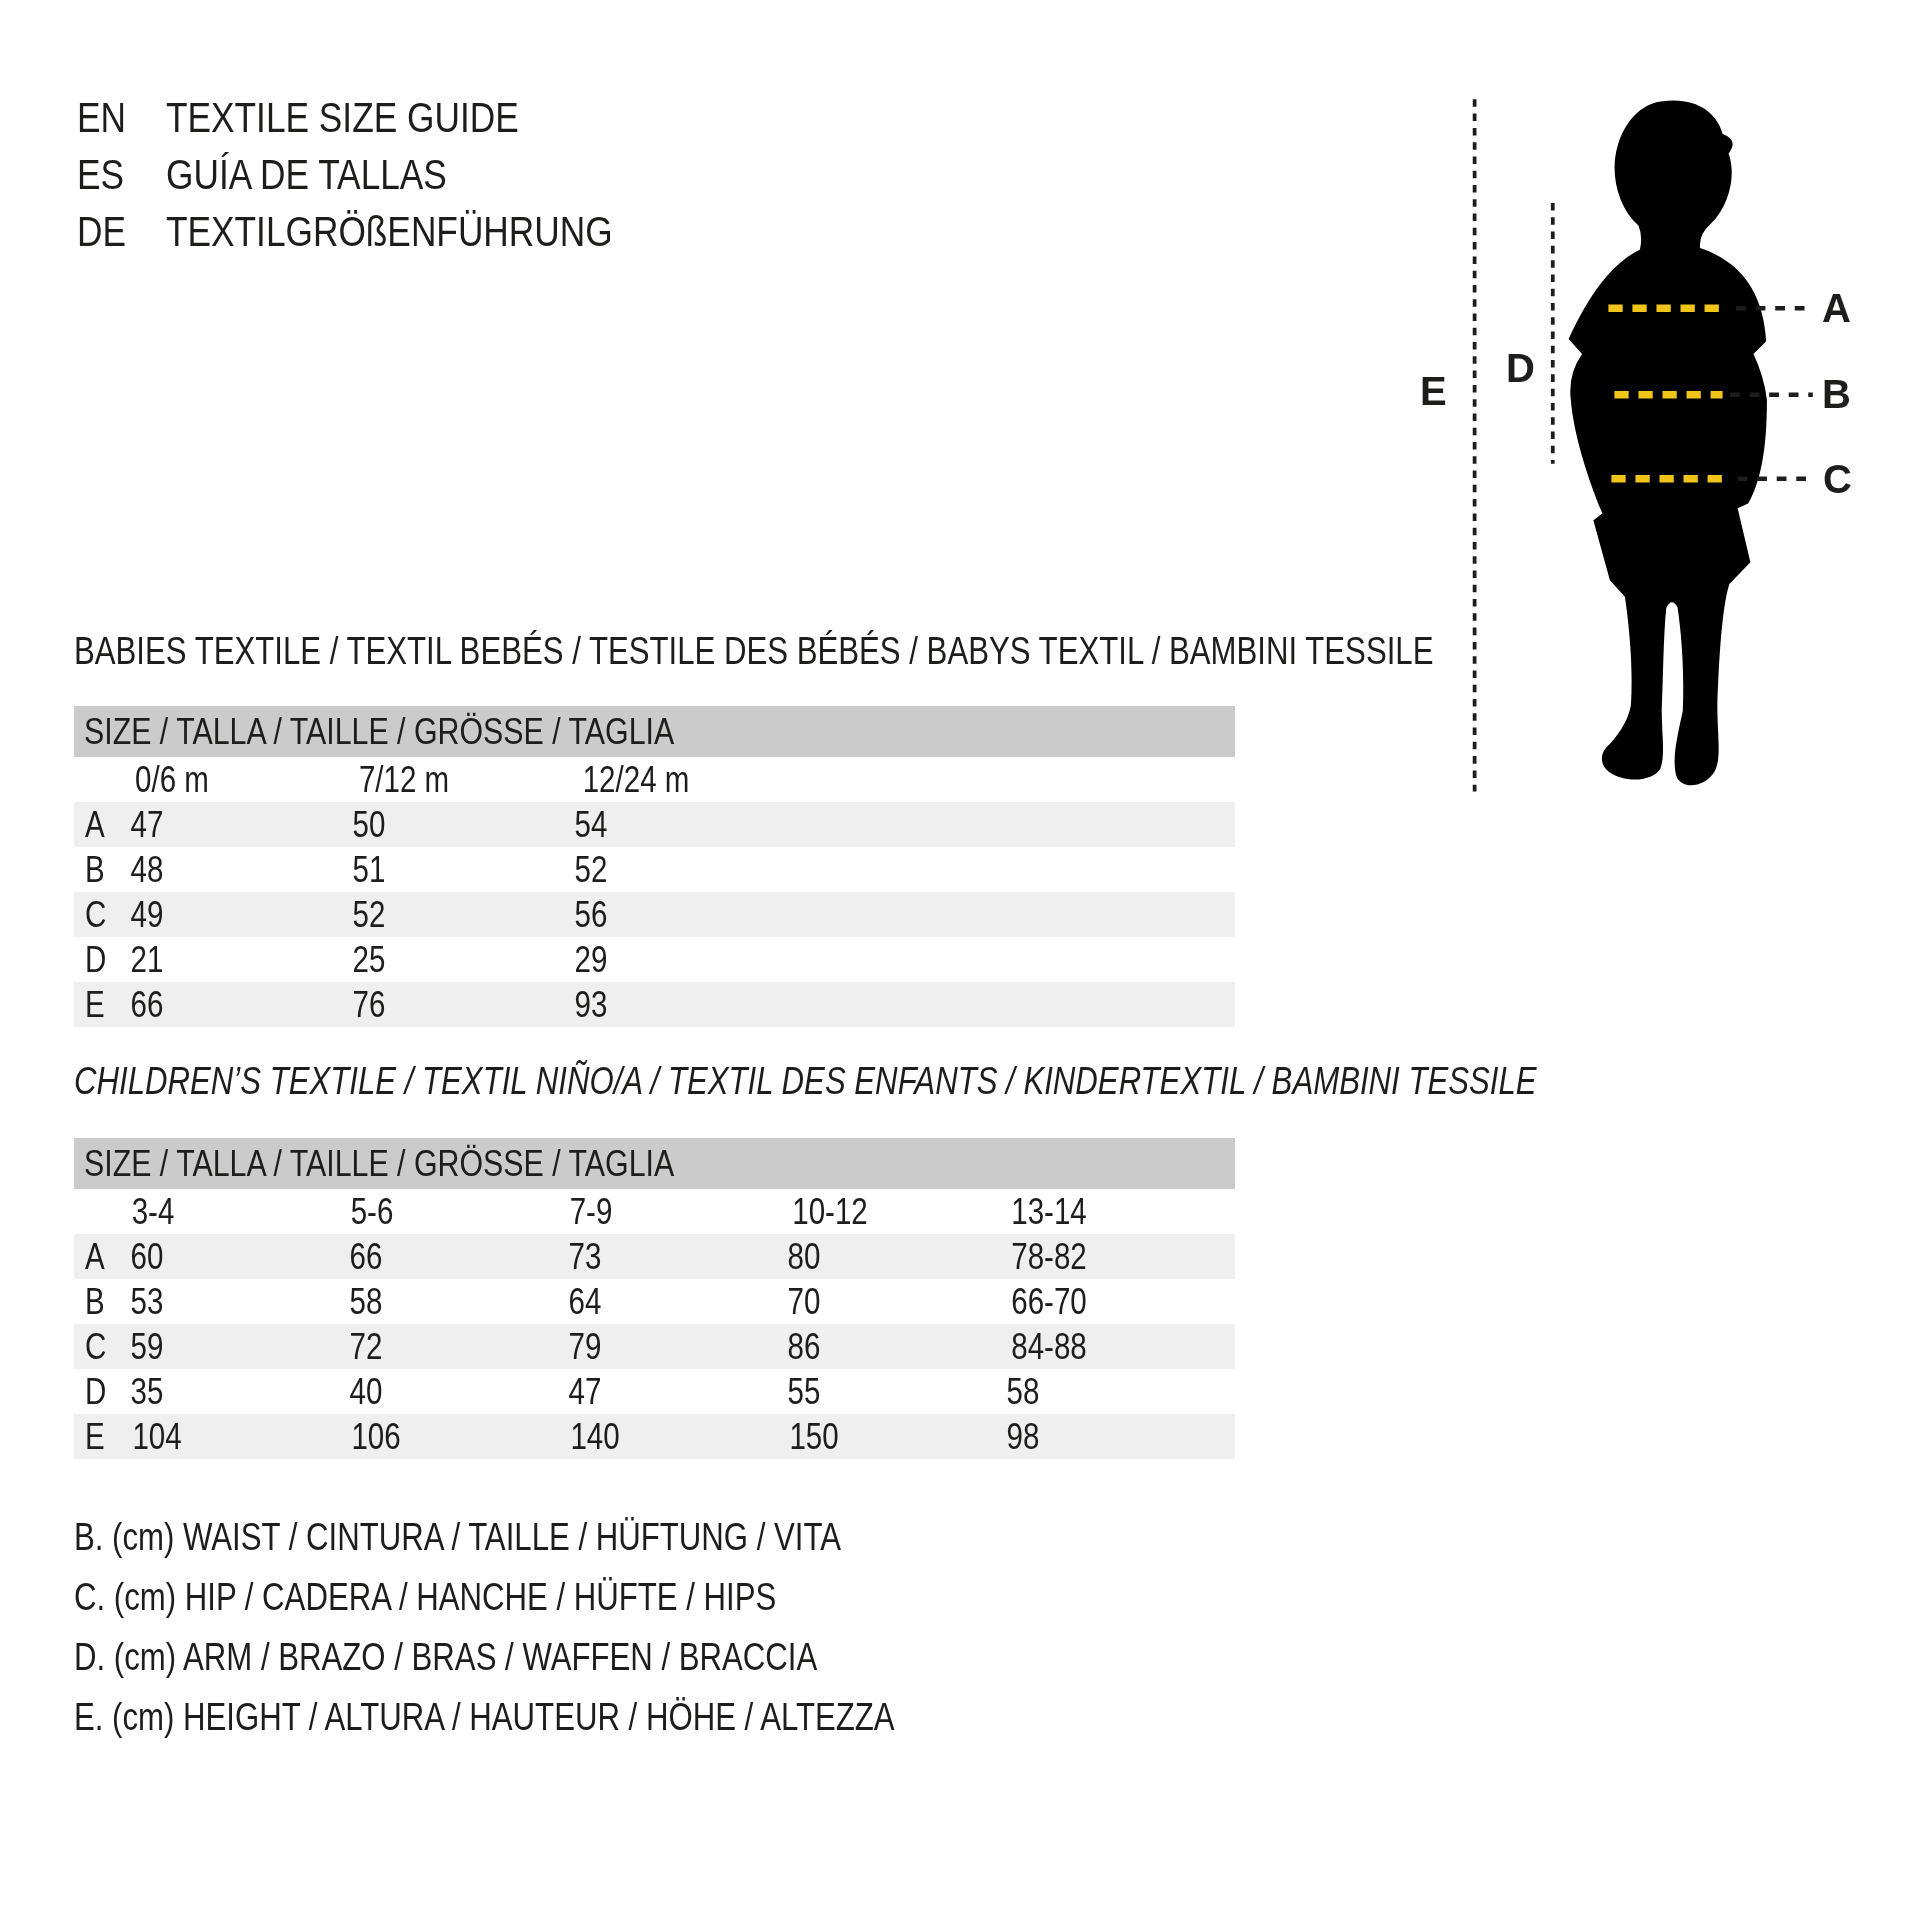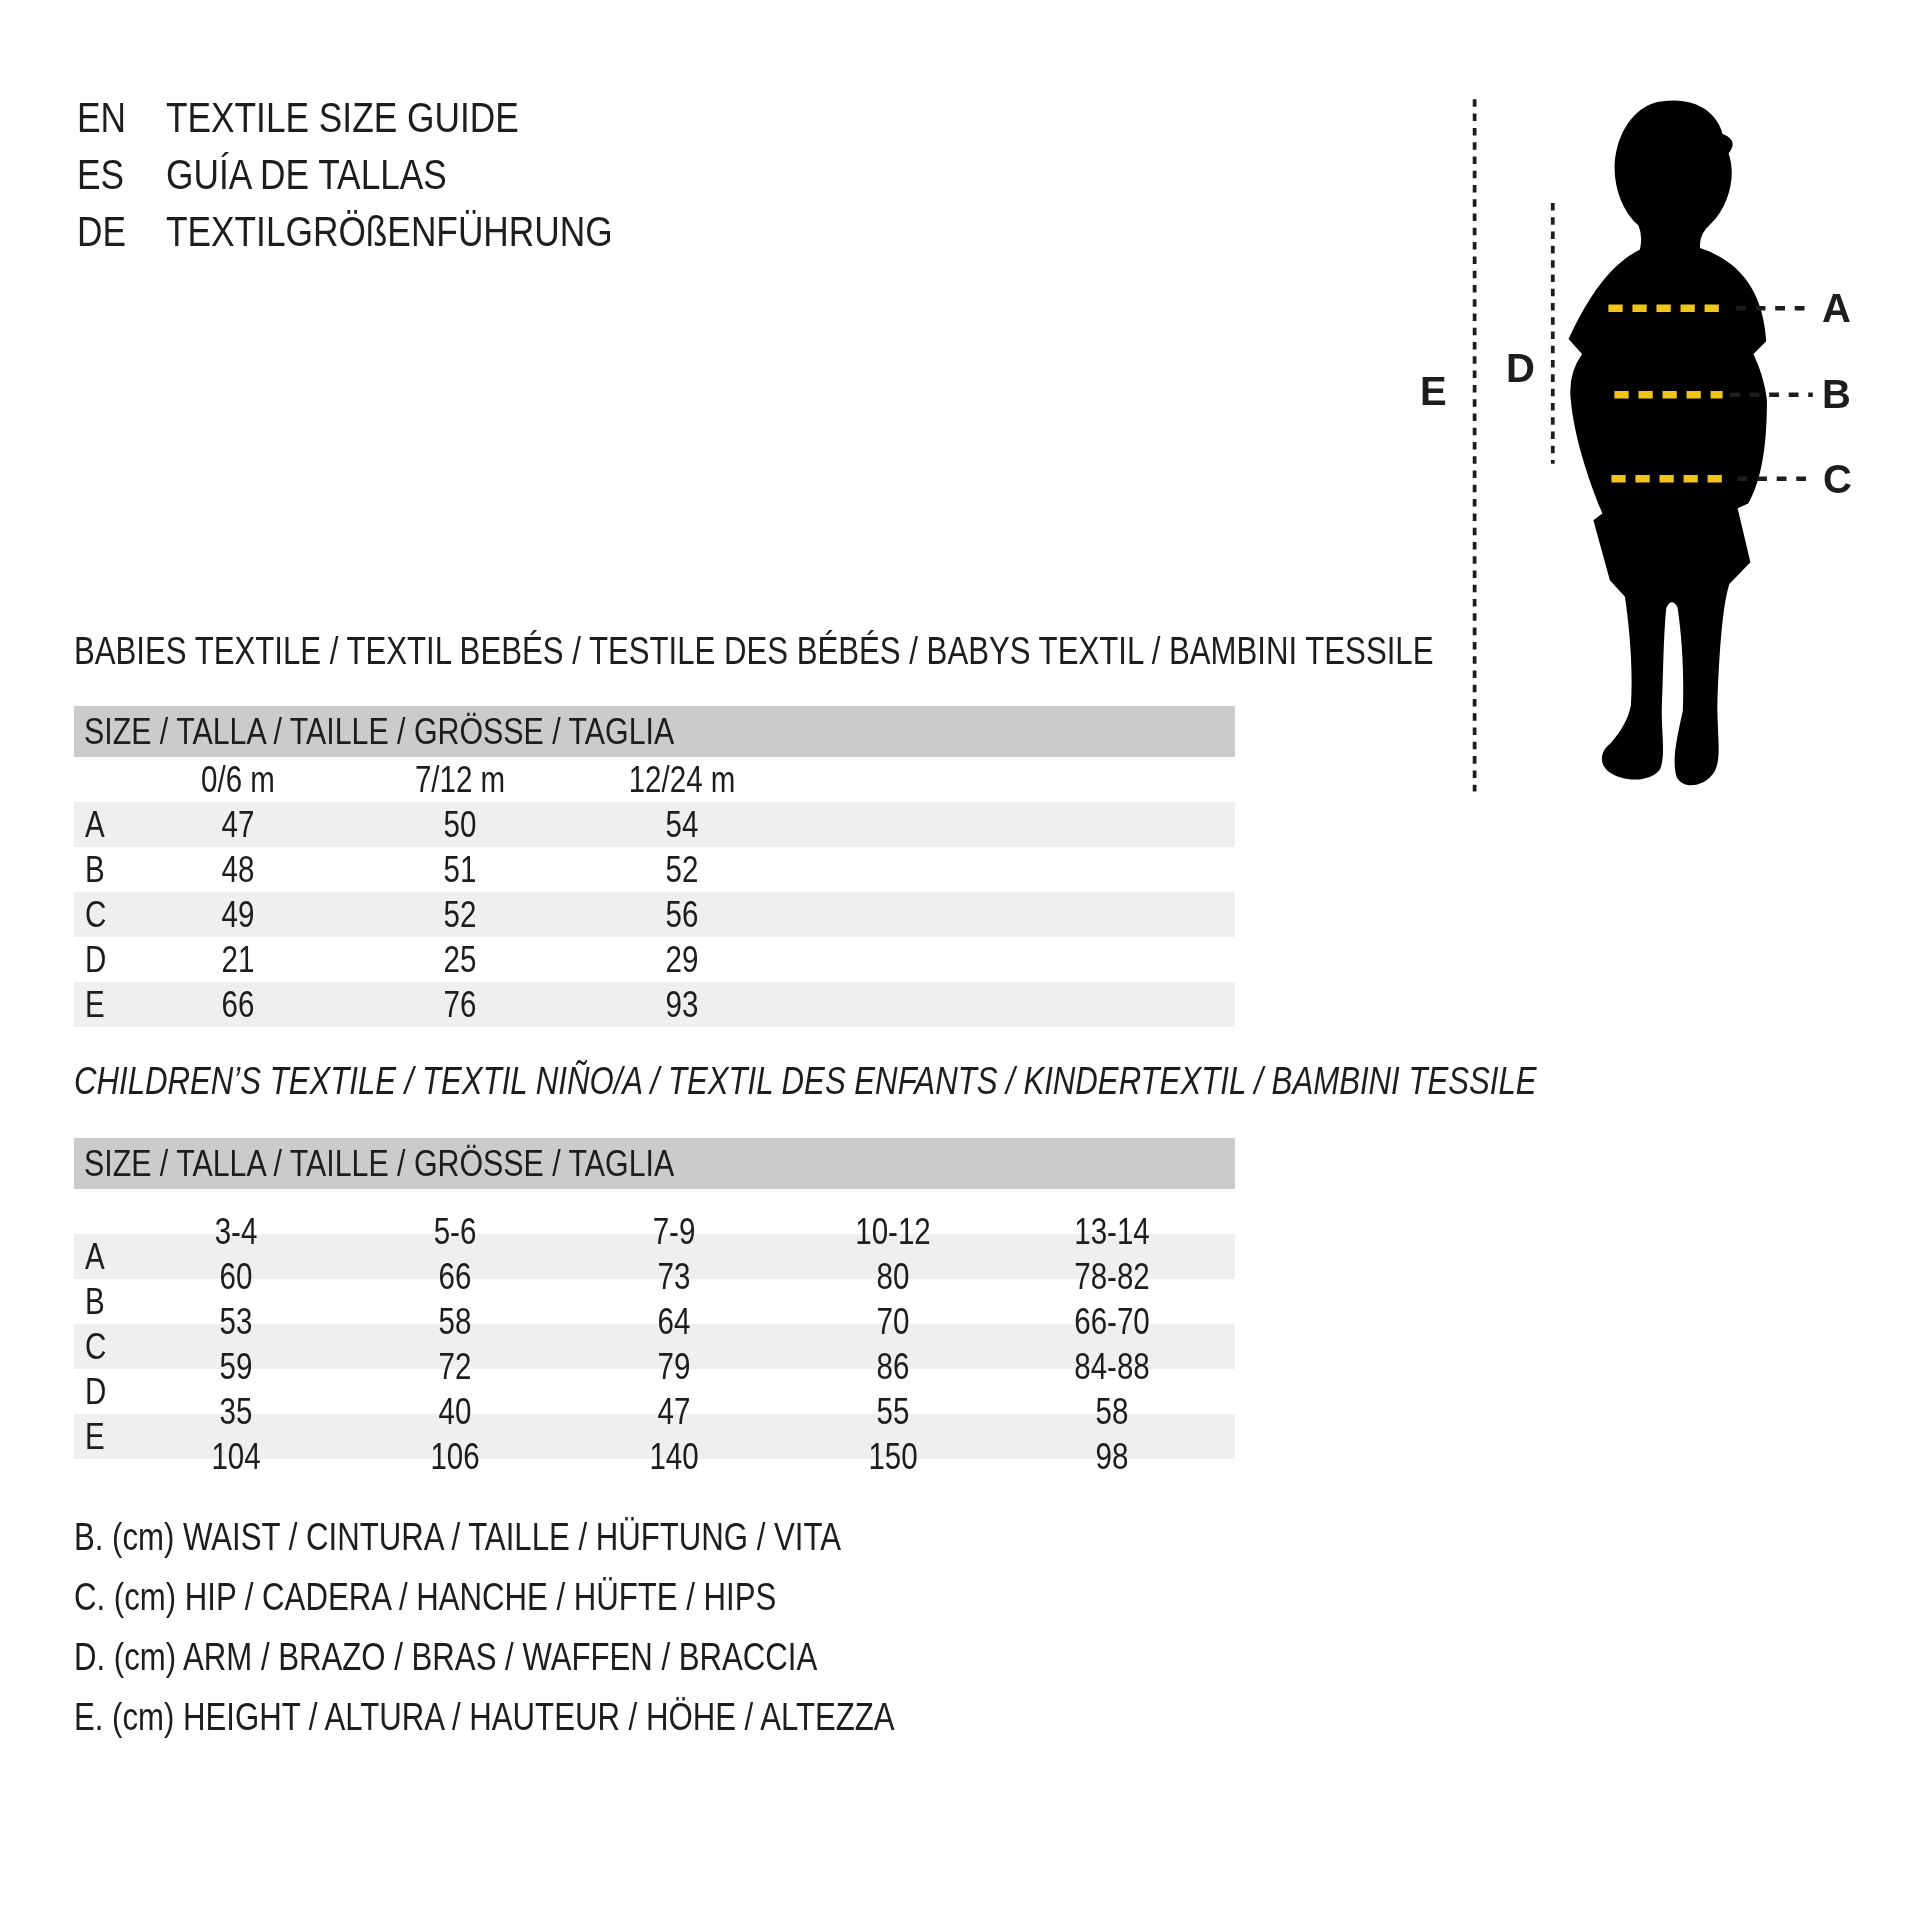--- a/index.html
+++ b/index.html
@@ -23,23 +23,23 @@
   #children-title { top:1060px;font-style:italic; }
 
   
   .size-table { position:absolute; left:74px; width:1161px; }
   #babies-table { top:706px; }
   #children-table { top:1138px; }
   .size-bar { height:51px; line-height:51px; background:#cbcbcb; font-size:37px; padding-left:9.8px;text-decoration:underline; }
   .t-row { display:flex; height:45px; line-height:45px; font-size:36px; }
   .t-row.stripe { background:#efefef; }
   .cell-letter { width:53px; padding-left:10.5px; box-sizing:border-box; text-align:left; }
-  .cell-val { text-align:center; }
+  .cell-val { }
   #babies-table .cell-val { width:222px; }
-  #children-table .cell-val { width:219px;margin-top:20px; }
+  #children-table .cell-val { width:219px; }
 
   
   .legend-block { position:absolute; left:74px; top:1507px; }
   .legend-line { height:60px; line-height:60px; font-size:38px; }
 
   
   .diagram-svg { position:absolute; left:1413px; top:60px; width:511px; height:767px; }
   .diag-label { position:absolute; font-size:40px; font-weight:bold; line-height:42px; }
   #label-a { left:1822px; top:287px; }
   #label-b { left:1822px; top:373px; }

